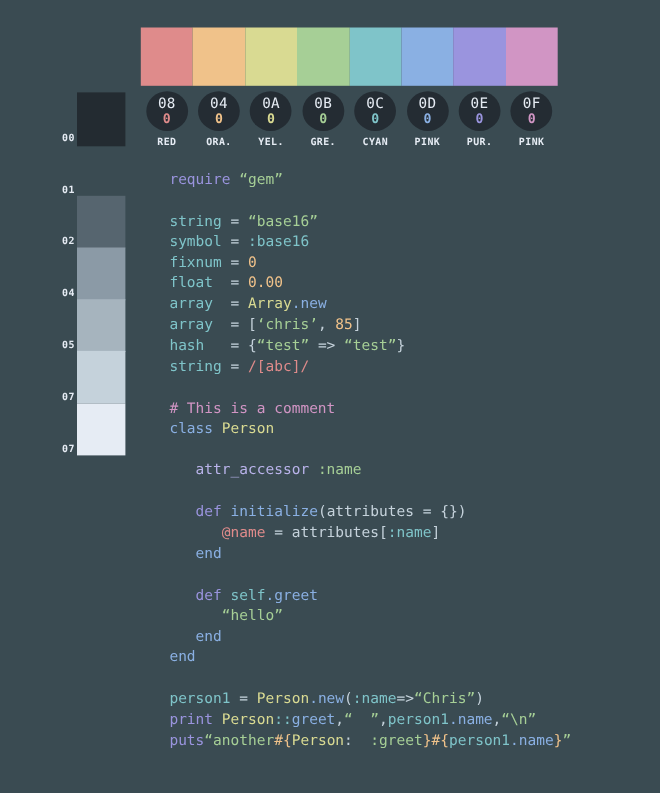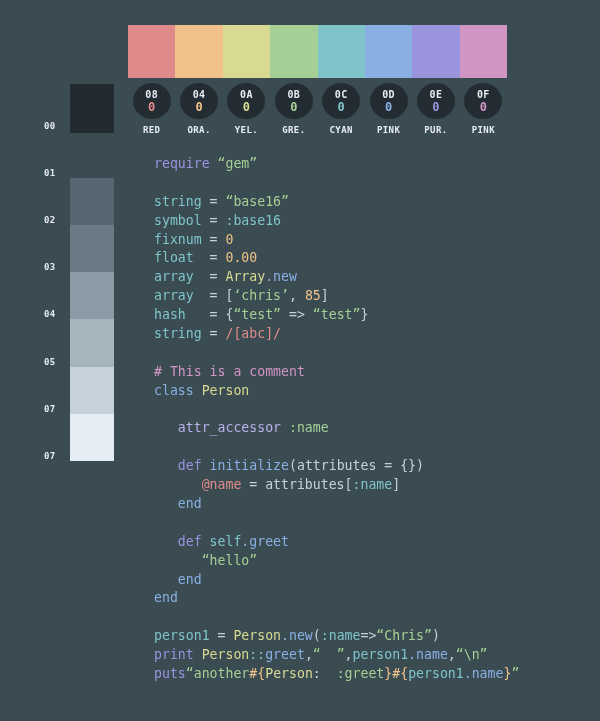--- a/index.html
+++ b/index.html
@@ -30,37 +30,37 @@
     display:flex; flex-direction:column; align-items:center;
   }
   .badge-circle{
     width:38px;height:38px;border-radius:50%;
     background:#242c33;
     display:flex;flex-direction:column;
     align-items:center;justify-content:center;
     line-height:1;
   }
   .badge-hex{
-    font-size:10px; font-weight:bold; color:#e6ecf4;
+    font-size:13px; font-weight:normal; color:#e6ecf4;
     letter-spacing:.3px; margin-bottom:1px;
   }
   .badge-zero{ font-size:12px; font-weight:bold; }
   .badge-name{
     margin-top:6px; font-size:9px; font-weight:bold;
     color:#e6ecf4; letter-spacing:.4px;
   }
 
   
   #ramp{
     position:absolute; left:44px; top:84px;
     width:70px; height:377px;
   }
   .ramp-row{
     position:relative; height:47.1px;
-    display:flex; align-items:center;
+    display:flex; align-items:center;text-align:right;
   }
   .ramp-label{
     position:absolute; left:0; bottom:0px;
     font-size:9px; font-weight:bold; color:#e6ecf4;
     letter-spacing:.4px; width:24px;
   }
   .ramp-chip{
     position:absolute; left:26px; top:0;
     width:44px; height:47.5px;
   }
@@ -153,24 +153,20 @@
       <div class="ramp-label">00</div>
     </div>
     <div class="ramp-row">
       <div class="ramp-label">01</div>
     </div>
     <div class="ramp-row">
       <div class="ramp-chip" style="background: rgb(86, 101, 111);"></div>
       <div class="ramp-label">02</div>
     </div>
     <div class="ramp-row">
-      <div class="ramp-chip" style="background: rgb(107, 122, 134);"></div>
-      <div class="ramp-label">03</div>
-    </div>
-    <div class="ramp-row">
       <div class="ramp-chip" style="background: rgb(139, 154, 166);"></div>
       <div class="ramp-label">04</div>
     </div>
     <div class="ramp-row">
       <div class="ramp-chip" style="background: rgb(166, 180, 190);"></div>
       <div class="ramp-label">05</div>
     </div>
     <div class="ramp-row">
       <div class="ramp-chip" style="background: rgb(197, 210, 219);"></div>
       <div class="ramp-label">07</div>

